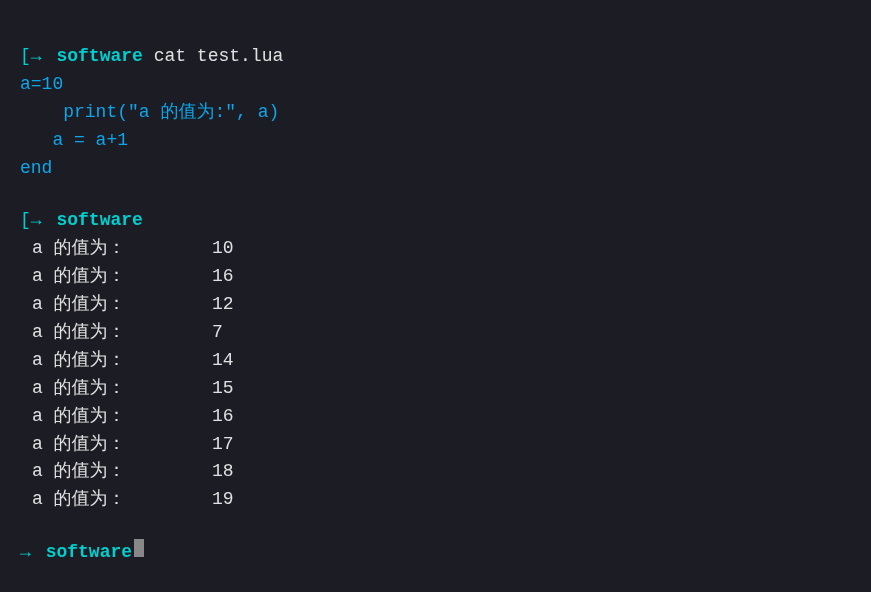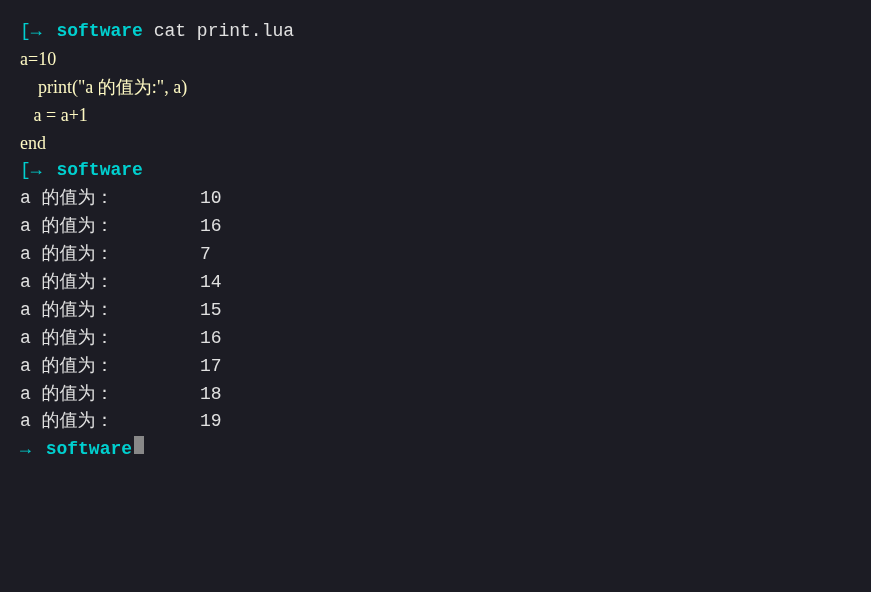--- a/index.html
+++ b/index.html
@@ -41,55 +41,56 @@
     }
 
     .prompt-arrow-plain {
       color: #00cfcf;
       margin-right: 4px;
     }
 
     .prompt-software {
       color: #00cfcf;
       font-weight: bold;
+      margin-top: 25px;
     }
 
     .prompt-command {
       color: #e0e0e0;
     }
 
     .code-line {
-      color: #fef9c3;
+      color: #0ea5e9;
       padding-left: 0px;
-      font-family: Liberation Serif, serif;
     }
 
     .output-line {
       color: #e0e0e0;
+      margin-left: 12px;
     }
 
     .cursor {
       display: inline-block;
       width: 10px;
       height: 18px;
       background-color: #888;
       vertical-align: middle;
       margin-left: 2px;
     }
   </style>
 </head>
 <body>
 
 <div class="terminal">
 
   <div class="line">
     <span class="prompt-arrow">[→</span>
     <span>&nbsp;</span>
     <span class="prompt-software">software</span>
-    <span class="prompt-command"> cat print.lua</span>
+    <span class="prompt-command"> cat test.lua</span>
   </div>
 
   <div class="line code-line">
     <span>a=10</span>
   </div>
   <div class="line code-line">
     <span>    print("a 的值为:", a)</span>
   </div>
   <div class="line code-line">
     <span>   a = a+1</span>
@@ -102,20 +103,23 @@
     <span class="prompt-arrow">[→</span>
     <span>&nbsp;</span>
     <span class="prompt-software">software</span>
   </div>
 
   <div class="line output-line">
     <span>a 的值为：        10</span>
   </div>
   <div class="line output-line">
     <span>a 的值为：        16</span>
+  </div>
+  <div class="line output-line">
+    <span>a 的值为：        12</span>
   </div>
   <div class="line output-line">
     <span>a 的值为：        7</span>
   </div>
   <div class="line output-line">
     <span>a 的值为：        14</span>
   </div>
   <div class="line output-line">
     <span>a 的值为：        15</span>
   </div>

